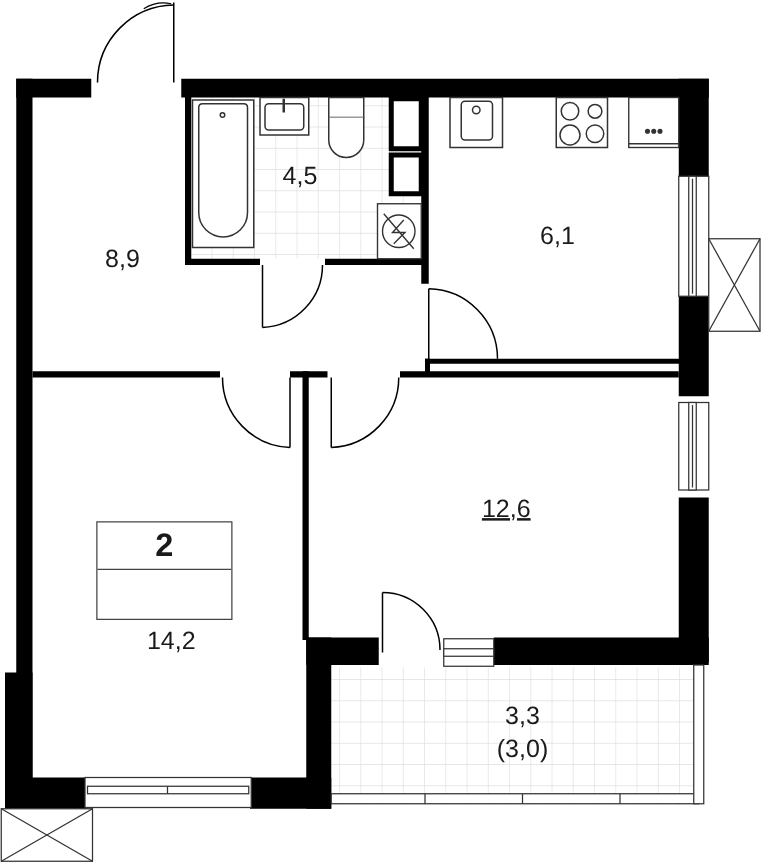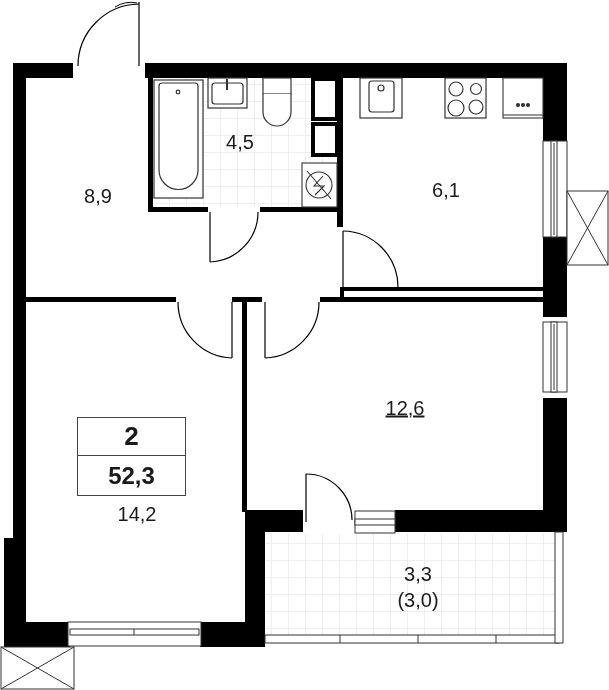--- a/index.html
+++ b/index.html
@@ -181,25 +181,24 @@
     <line x1="567" y1="191" x2="608" y2="265"></line>
     <line x1="608" y1="191" x2="567" y2="265"></line>
   </g>
   <g fill="#fff" stroke="#333" stroke-width="1">
     <rect x="1" y="647" width="73" height="42"></rect>
     <line x1="1" y1="647" x2="74" y2="689"></line>
     <line x1="74" y1="647" x2="1" y2="689"></line>
   </g>
 </svg>
 
-<div class="lbl" style="left:98px;top:196px;">8,9</div>
+<div class="lbl" style="left:98px;top:208px;">8,9</div>
 <div class="lbl" style="left:240px;top:142px;">4,5</div>
 <div class="lbl" style="left:446px;top:190px;">6,1</div>
 <div class="lbl" style="left:137px;top:514px;">14,2</div>
 <div class="lbl" style="left:405px;top:408px;text-decoration:underline;">12,6</div>
 <div class="lbl" style="left:418px;top:574px;">3,3</div>
 <div class="lbl" style="left:418px;top:600px;">(3,0)</div>
 
 <div class="summary">
   <div class="rooms">2</div>
-  <div class="area">52,3</div>
 </div>
 </div>
 
 </body></html>

